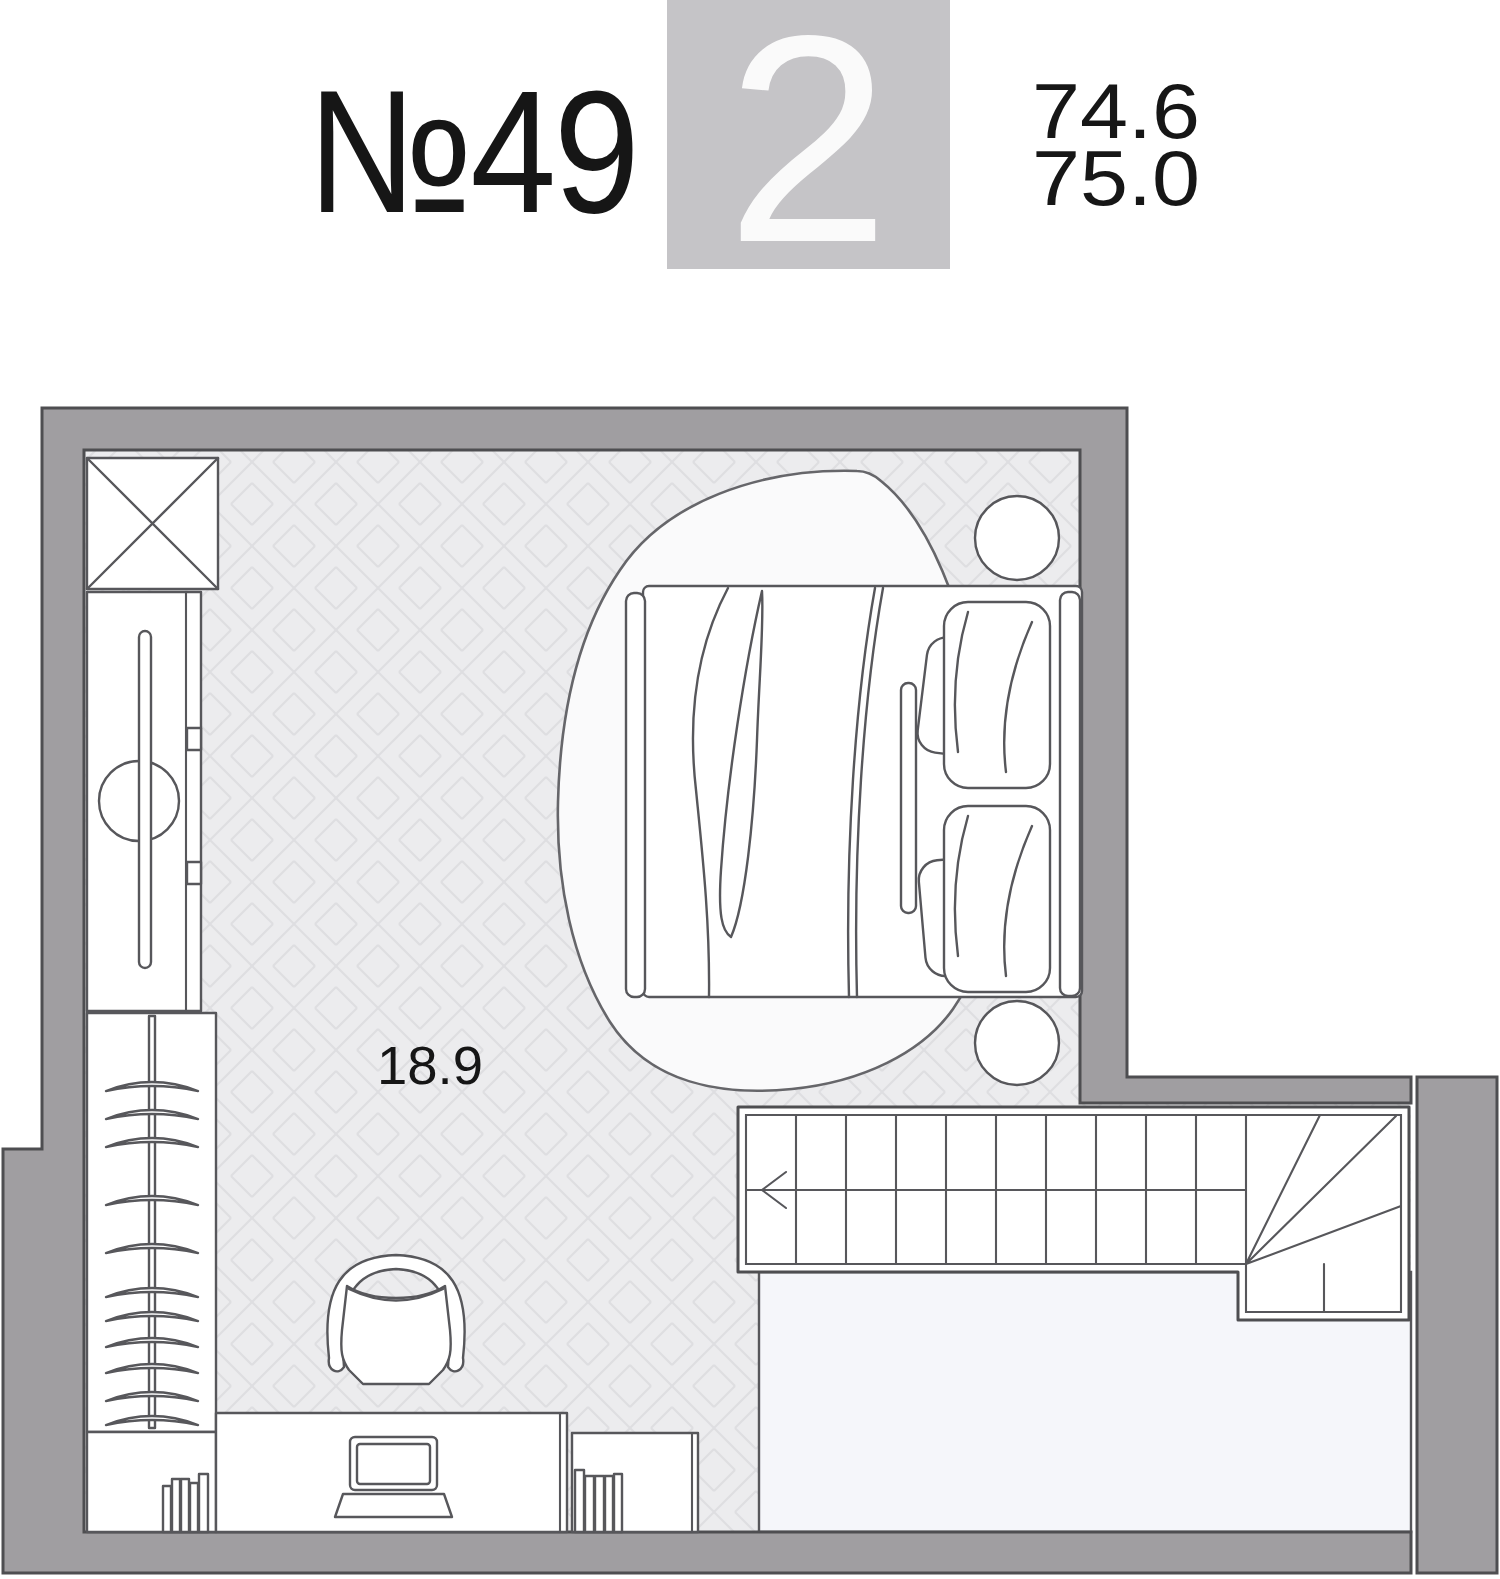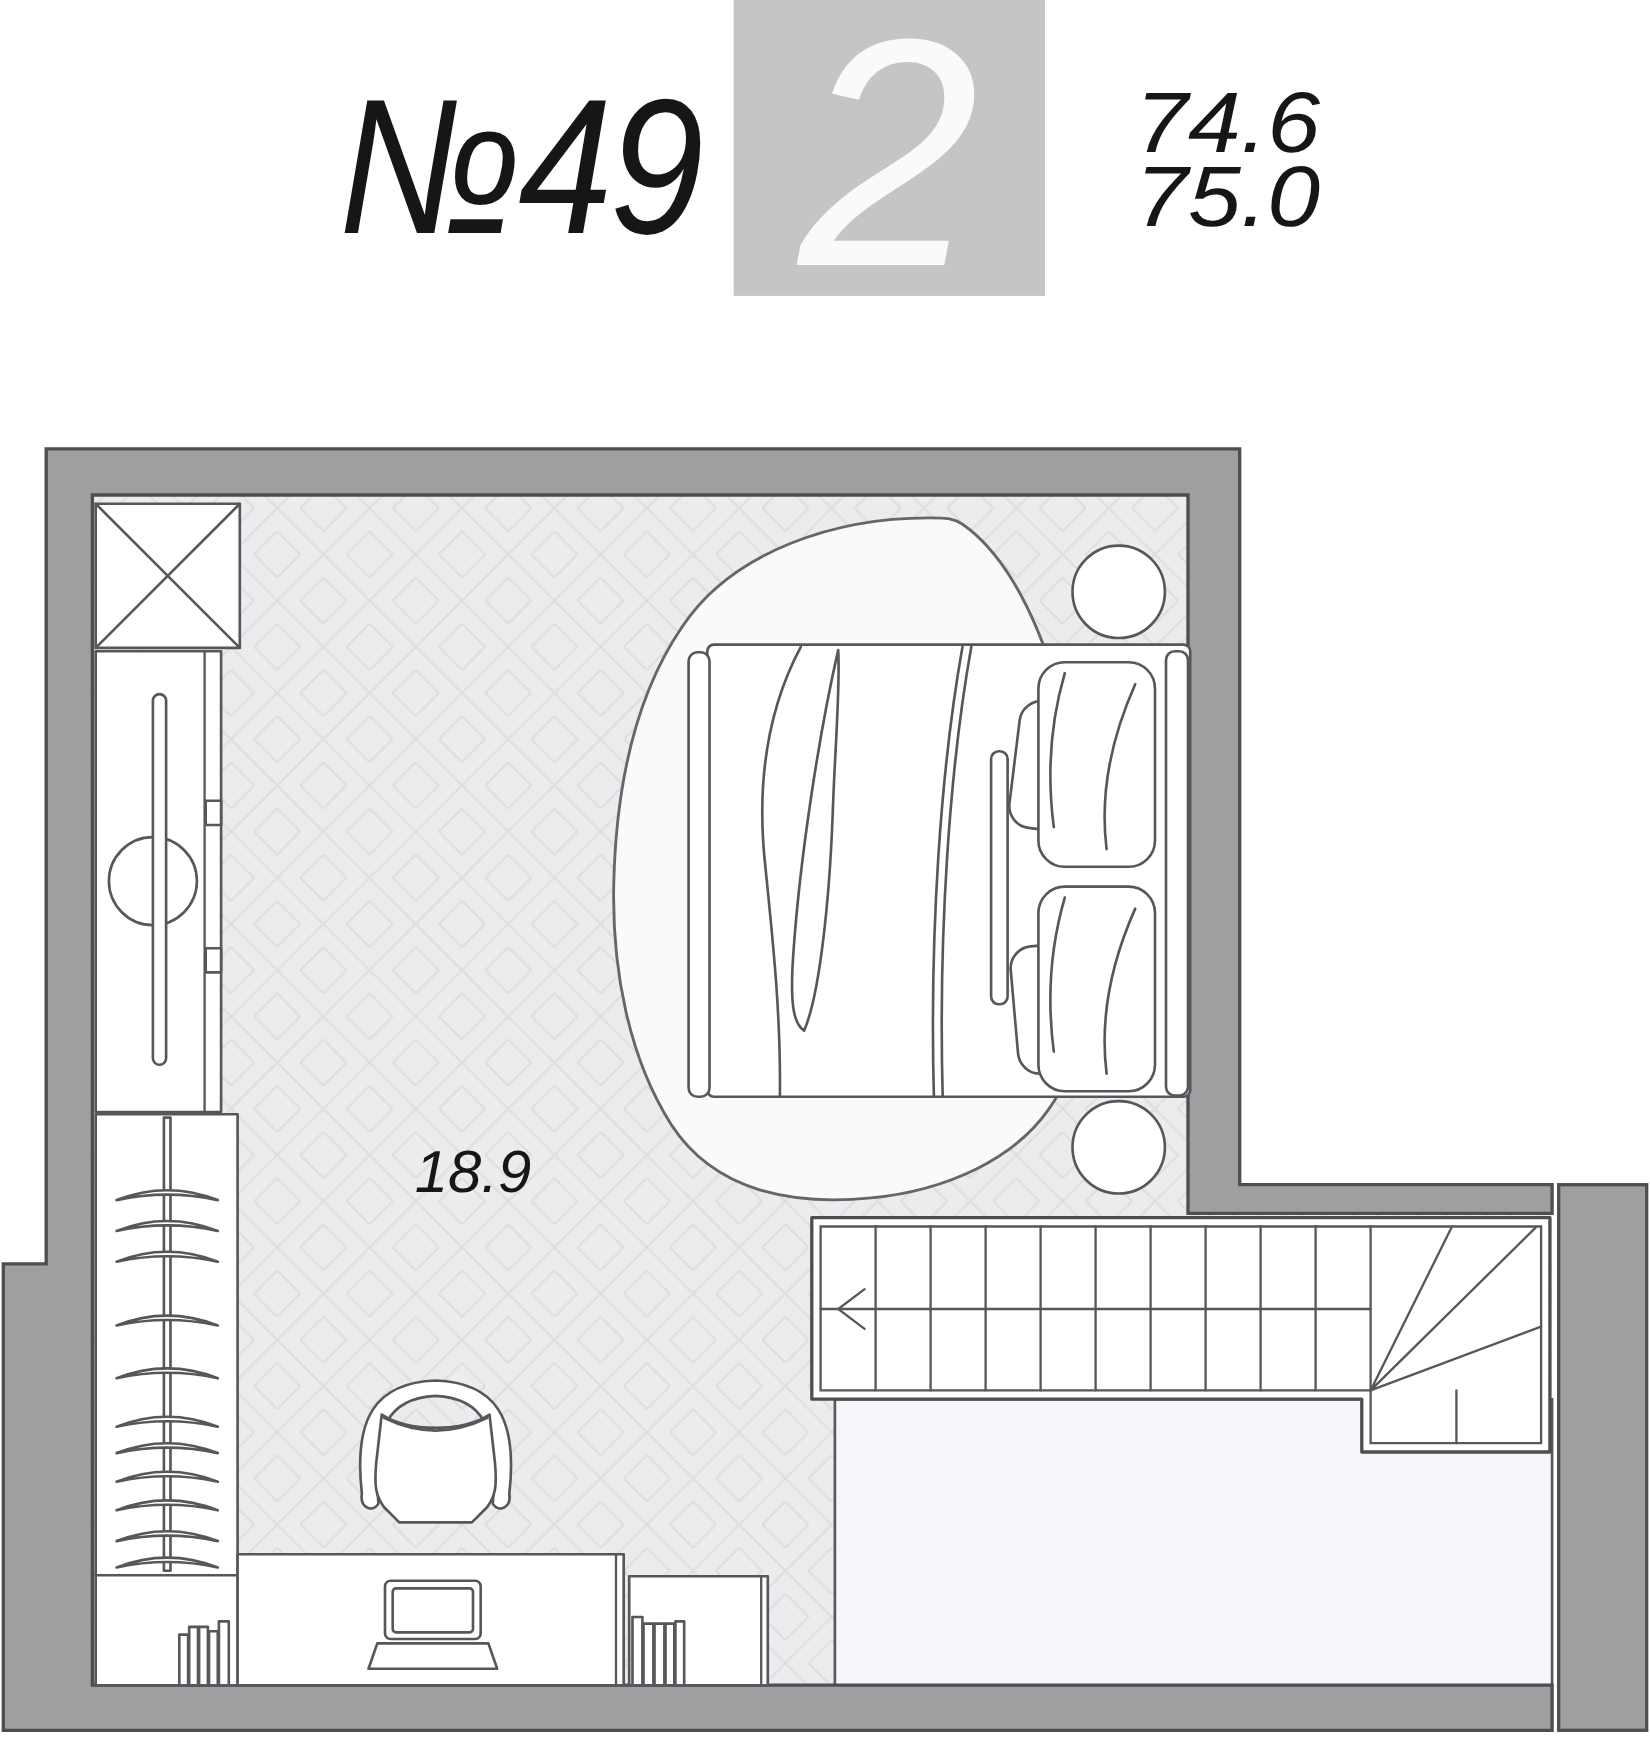--- a/index.html
+++ b/index.html
@@ -2,21 +2,21 @@
 <html style="--wall-fill: #a09ea1; --outline: #4e4e51; --furniture-stroke: #57575b; --floor-base: #ececee; --floor-line: #dedee1; --void-fill: #f5f6fa; --rug-fill: #fafafb; --badge-bg: #c5c4c7; --badge-text: #fafafa; --text-color: #161616; --background: #ffffff;"><head>
 <meta charset="utf-8">
 <style>
   :root{
     --wall-fill:#a09ea1; --outline:#4e4e51; --furniture-stroke:#57575b;
     --floor-base:#ececee; --floor-line:#dedee1; --void-fill:#f5f6fa;
     --rug-fill:#fafafb; --badge-bg:#c5c4c7; --badge-text:#fafafa;
     --text-color:#161616; --background:#ffffff;
   }
   html,body{margin:0;padding:0;background:var(--background);}
-  .stage{width:1432px;height:1579px;position:relative;background:var(--background);font-style:italic;}
+  .stage{width:1432px;height:1579px;position:relative;background:var(--background);}
   svg{display:block;}
   .wall{fill:var(--wall-fill);stroke:var(--outline);stroke-width:3;stroke-linejoin:miter;}
   .floor{fill:url(#parquet);stroke:none;}
   .voidarea{fill:var(--void-fill);stroke:var(--furniture-stroke);stroke-width:2.4;}
   .stairbg{fill:#ffffff;stroke:var(--outline);stroke-width:3;stroke-linejoin:round;}
   .furn{fill:#ffffff;stroke:var(--furniture-stroke);stroke-width:2.4;stroke-linejoin:round;}
   .rug{fill:var(--rug-fill);stroke:#66666a;stroke-width:2.6;}
   .line{fill:none;stroke:var(--furniture-stroke);stroke-width:2.4;stroke-linecap:round;stroke-linejoin:round;}
   .thin{fill:none;stroke:var(--furniture-stroke);stroke-width:2.1;stroke-linecap:round;}
   .t{fill:var(--text-color);font-family:"Liberation Sans","DejaVu Sans",sans-serif;font-weight:400;}

